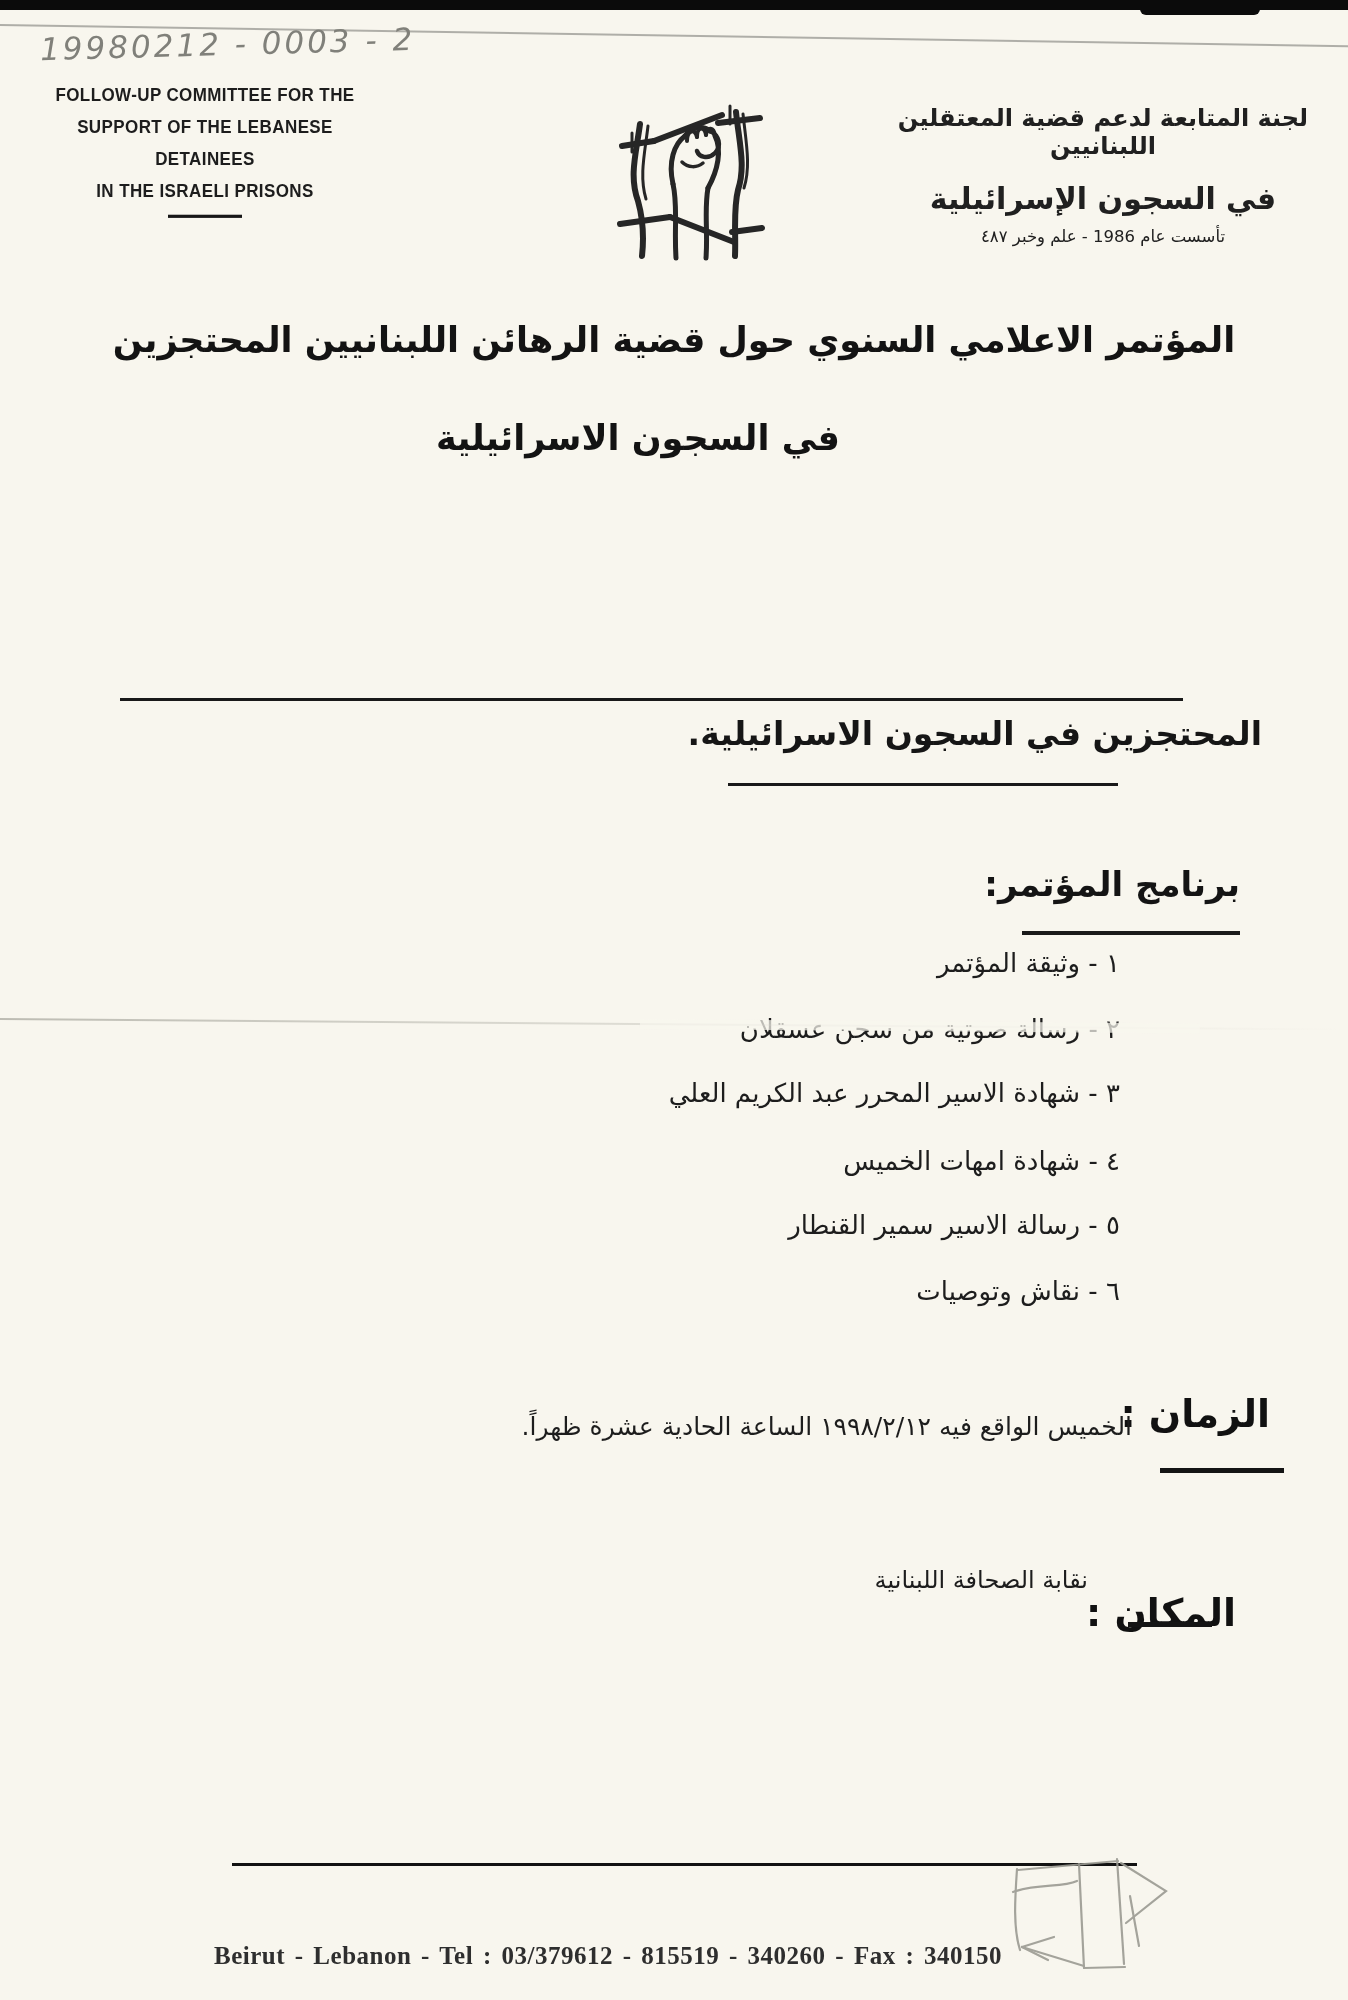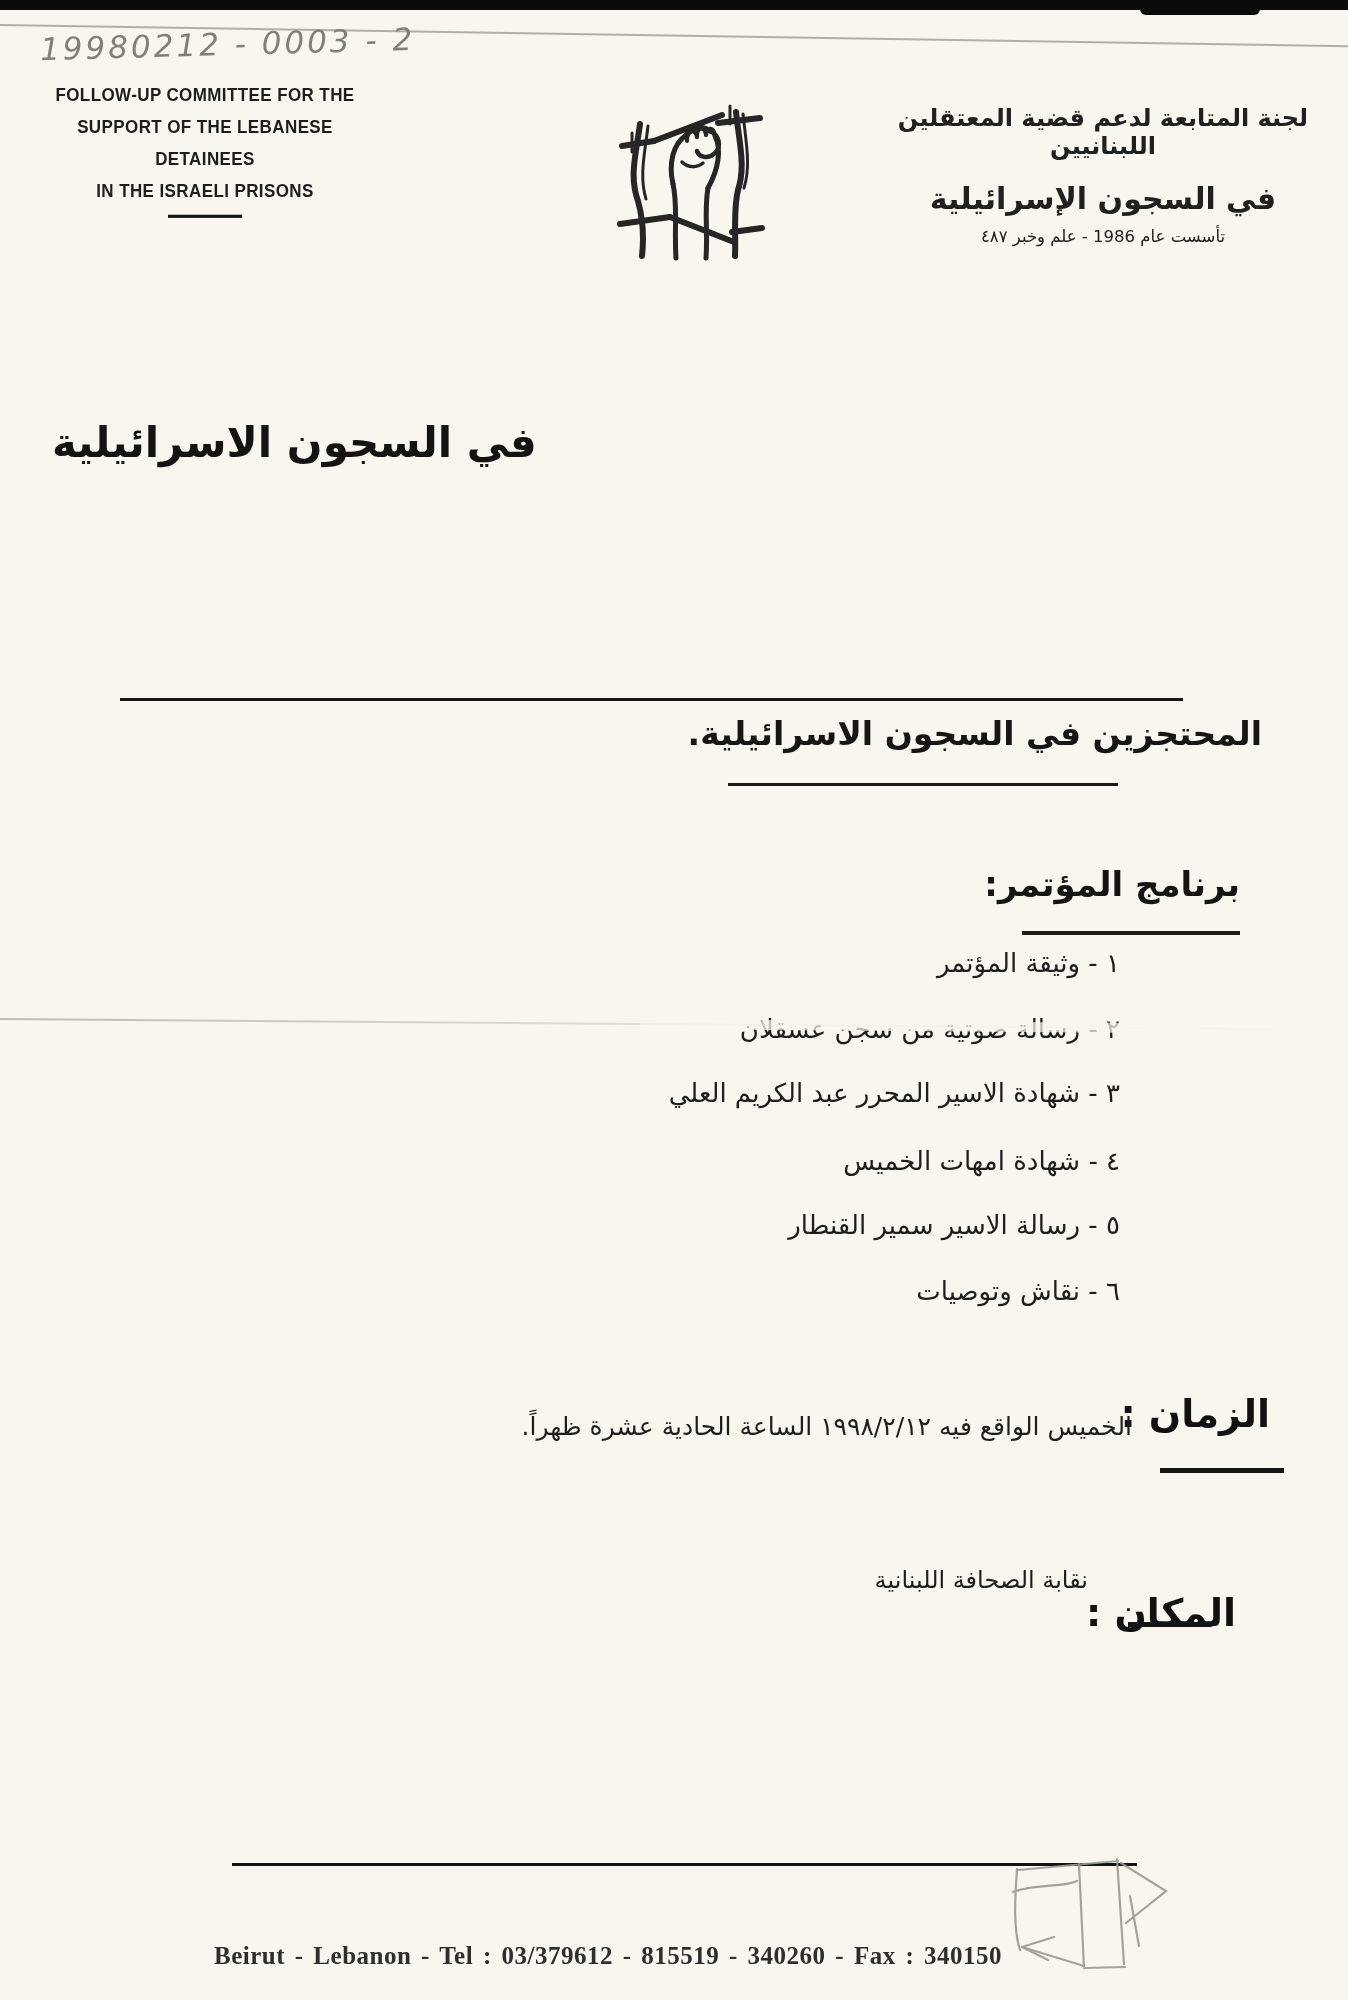--- a/index.html
+++ b/index.html
@@ -30,21 +30,21 @@
   .logo-box{left:612px;top:100px;width:158px;height:168px;}
 
   
   .emblem{left:896px;top:104px;width:414px;text-align:center;direction:rtl;color:#202020;}
   .emblem-l1{font-size:24px;font-weight:bold;margin-bottom:21px;}
   .emblem-l2{font-size:30px;font-weight:bold;margin-bottom:11px;}
   .emblem-l3{font-size:16.5px;}
 
   
   .title-l1{left:88px;top:320px;width:1172px;text-align:center;direction:rtl;font-weight:bold;font-size:35px;color:#131313;}
-  .title-l2{left:88px;top:418px;width:1172px;text-align:left;direction:rtl;font-weight:bold;font-size:42px;color:#131313;transform:translateX(-36px);}
+  .title-l2{left:88px;top:418px;width:1172px;text-align:center;direction:rtl;font-weight:bold;font-size:35px;color:#131313;transform:translateX(-36px);}
 
   
   .inv-l1{right:148px;top:566px;direction:rtl;font-size:24px;color:#1d1d1d;white-space:nowrap;}
   .inv-l2{right:103px;top:628px;direction:rtl;font-size:33px;font-weight:bold;color:#161616;white-space:nowrap;}
   .rule-a{left:120px;top:698px;width:1063px;height:3px;background:#191919;}
   .inv-l3{right:86px;top:714px;direction:rtl;font-size:33px;font-weight:bold;color:#161616;white-space:nowrap;}
   .rule-b{left:728px;top:783px;width:390px;height:3px;background:#191919;}
 
   
   .prog-head{right:108px;top:864px;direction:rtl;font-size:34px;font-weight:bold;color:#141414;white-space:nowrap;}
@@ -116,20 +116,21 @@
       </g>
     </svg>
   </div>
 
   <div class="abs emblem">
     <div class="emblem-l1">لجنة المتابعة لدعم قضية المعتقلين اللبنانيين</div>
     <div class="emblem-l2">في السجون الإسرائيلية</div>
     <div class="emblem-l3">تأسست عام 1986 - علم وخبر ٤٨٧</div>
   </div>
 
+  <div class="abs title-l1">المؤتمر الاعلامي السنوي حول قضية الرهائن اللبنانيين المحتجزين</div>
   <div class="abs title-l2">في السجون الاسرائيلية</div>
 
   <div class="abs rule-a"></div>
   <div class="abs inv-l3">المحتجزين في السجون الاسرائيلية.</div>
   <div class="abs rule-b"></div>
 
   <div class="abs prog-head">برنامج المؤتمر:</div>
   <div class="abs prog-underline"></div>
 
   <div class="abs prog-item pi-0">١ - وثيقة المؤتمر</div>

